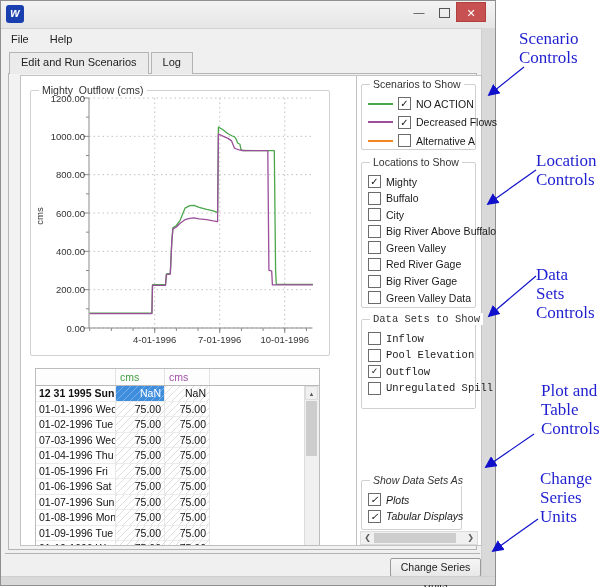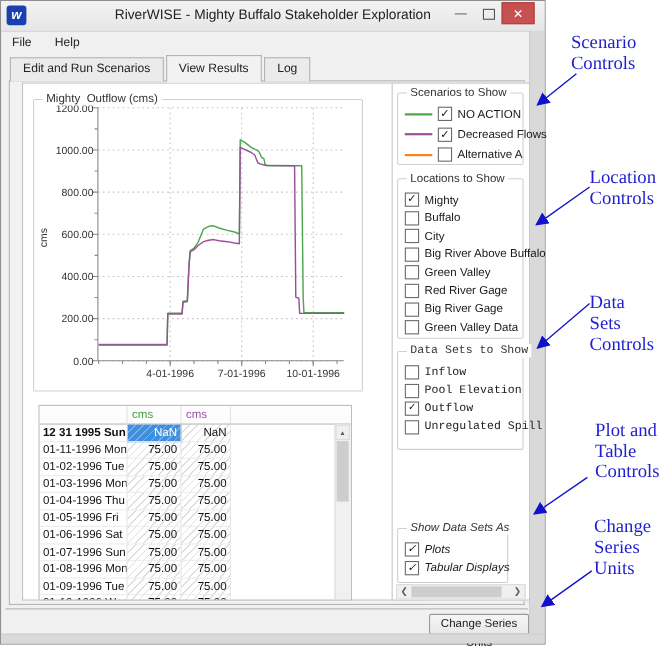--- a/index.html
+++ b/index.html
@@ -85,34 +85,32 @@
   #a1{left:519px;top:29px;} #a2{left:536px;top:151px;} #a3{left:536px;top:265px;}
   #a4{left:541px;top:381px;} #a5{left:540px;top:469px;}
   #arrow-overlay{position:absolute;left:0;top:0;width:600px;height:587px;pointer-events:none;z-index:40;}
 </style>
 </head>
 <body>
 
 <div class="window">
   <div class="titlebar">
     <div class="app-icon">w</div>
-    <div class="title-text">RiverWISE - Mighty Buffalo Stakeholder Exploration</div>
     <div class="cap-btn btn-min">—</div>
     <div class="cap-btn btn-max"><span class="maxbox"></span></div>
     <div class="cap-btn btn-close">✕</div>
   </div>
 
   <div class="menubar">
     <span class="menu-item">File</span>
     <span class="menu-item">Help</span>
   </div>
 
   <div class="tabbar" id="tabbar">
       <div class="tab">Edit and Run Scenarios</div>
-      <div class="tab active">View Results</div>
       <div class="tab">Log</div>
     </div>
 
   <div class="tabpage">
 
     <div class="panel" id="left-panel">
       <div class="groupbox" id="plot-box">
         <div class="gb-label">Mighty  Outflow (cms)</div>
         <svg id="plot-svg" width="296" height="258" viewBox="0 0 296 258">
             <line x1="58" y1="237" x2="281.5" y2="237" class="grid"></line>
@@ -178,33 +176,33 @@
             <div class="th c3"></div>
           </div>
         <div id="t-body">
             <div class="tr">
               <div class="td c0 date bold">12 31 1995 Sun</div>
               <div class="td c1 val hatch sel">NaN</div>
               <div class="td c2 val hatch">NaN</div>
               <div class="td c3"></div>
             </div>
             <div class="tr">
-              <div class="td c0 date">01-11-1996 Mon</div>
+              <div class="td c0 date">01-01-1996 Wed</div>
               <div class="td c1 val hatch">75.00</div>
               <div class="td c2 val hatch">75.00</div>
               <div class="td c3"></div>
             </div>
             <div class="tr">
               <div class="td c0 date">01-02-1996 Tue</div>
               <div class="td c1 val hatch">75.00</div>
               <div class="td c2 val hatch">75.00</div>
               <div class="td c3"></div>
             </div>
             <div class="tr">
-              <div class="td c0 date">01-03-1996 Mon</div>
+              <div class="td c0 date">07-03-1996 Wed</div>
               <div class="td c1 val hatch">75.00</div>
               <div class="td c2 val hatch">75.00</div>
               <div class="td c3"></div>
             </div>
             <div class="tr">
               <div class="td c0 date">01-04-1996 Thu</div>
               <div class="td c1 val hatch">75.00</div>
               <div class="td c2 val hatch">75.00</div>
               <div class="td c3"></div>
             </div>

